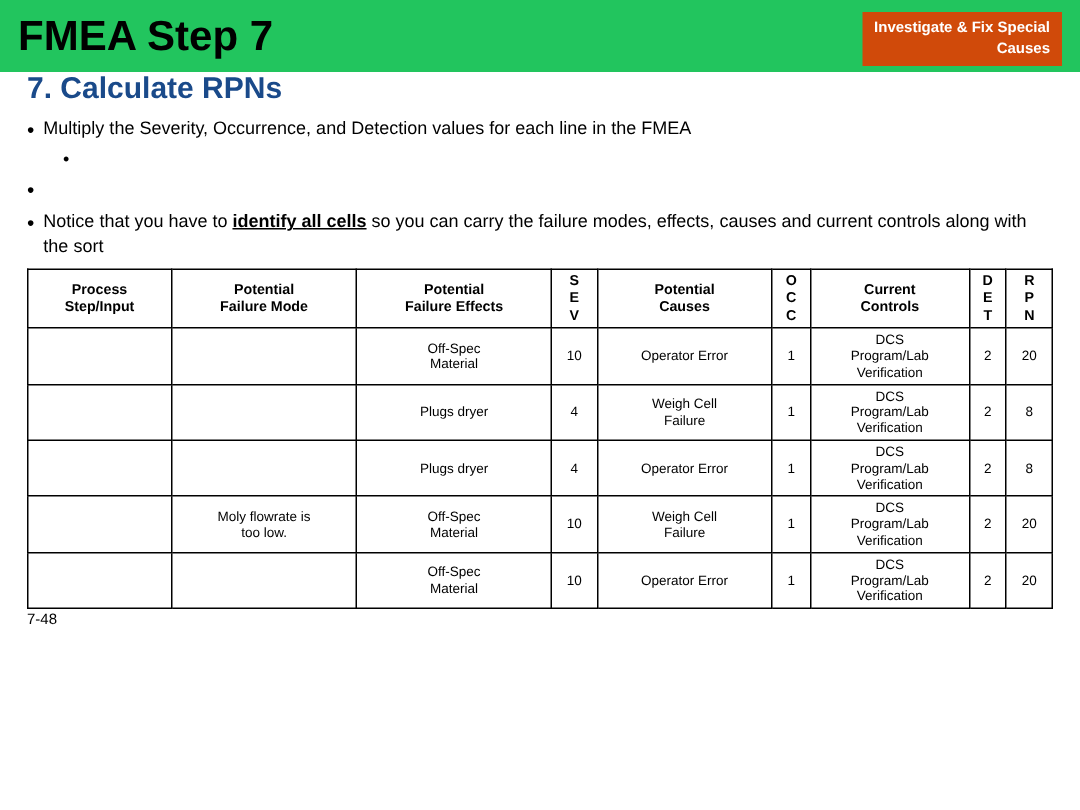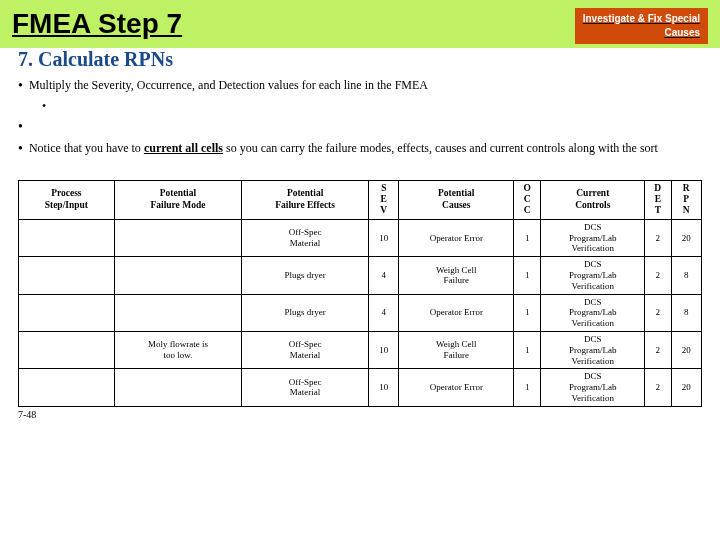--- a/index.html
+++ b/index.html
@@ -9,41 +9,39 @@
       background: #fff;
       font-family: Arial, sans-serif;
       font-size: 12px;
       overflow: hidden;
     }
     .header {
       display: flex;
       justify-content: space-between;
       align-items: flex-start;
       padding: 8px 12px 4px 12px;
-      background: #bef264;
-      text-decoration: underline;
+      background: #22c55e;
     }
     .title {
       font-size: 28px;
       font-weight: bold;
       color: #000;
     }
     .badge {
       background: #d04a0a;
       color: #fff;
       font-size: 10px;
       font-weight: bold;
       padding: 4px 8px;
       text-align: right;
       line-height: 1.4;
       min-width: 90px;
     }
     .content {
       padding: 0 18px 8px 18px;
-      font-family: Liberation Serif, serif;
     }
     .subtitle {
       font-size: 20px;
       color: #1a4a8a;
       font-weight: bold;
       margin-bottom: 6px;
     }
     .bullet-item {
       display: flex;
       align-items: flex-start;
@@ -71,21 +69,21 @@
     }
     .italic-text {
       font-style: italic;
     }
     .bold-text {
       font-weight: bold;
     }
     table {
       width: 100%;
       border-collapse: collapse;
-      margin-top: 21px;
+      margin-top: 6px;
       font-size: 9.5px;
     }
     th, td {
       border: 1px solid #000;
       padding: 2px 3px;
       text-align: center;
       vertical-align: middle;
       line-height: 1.2;
     }
     th {
@@ -130,21 +128,21 @@
     <span class="sub-bullet-dot">•</span>
   </div>
 
   <div class="bullet-item">
     <span class="bullet-dot">•</span>
   </div>
 
   <div class="bullet-item">
     <span class="bullet-dot">•</span>
     <span class="bullet-text">
-      Notice that you have to <span class="highlight-text">current all cells</span> so you can carry the failure modes, effects, causes and current controls along with the sort
+      Notice that you have to <span class="highlight-text">identify all cells</span> so you can carry the failure modes, effects, causes and current controls along with the sort
     </span>
   </div>
 
   <table>
     <thead>
       <tr>
         <th>Process<br>Step/Input</th>
         <th>Potential<br>Failure Mode</th>
         <th>Potential<br>Failure Effects</th>
         <th>S<br>E<br>V</th>

